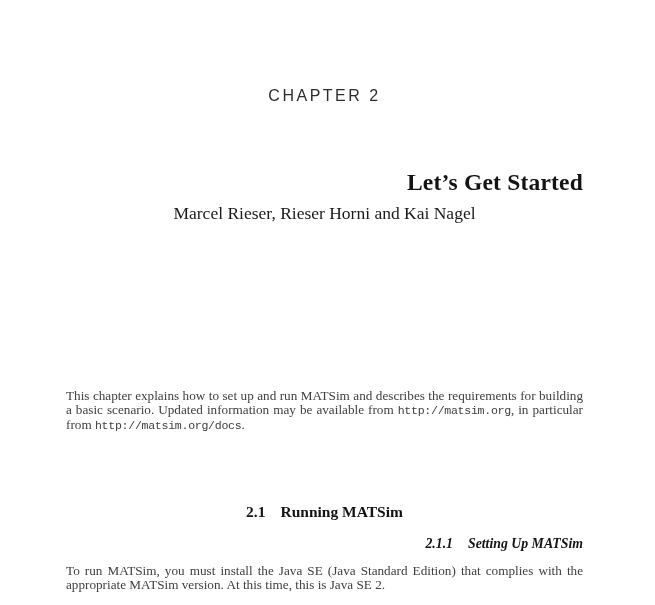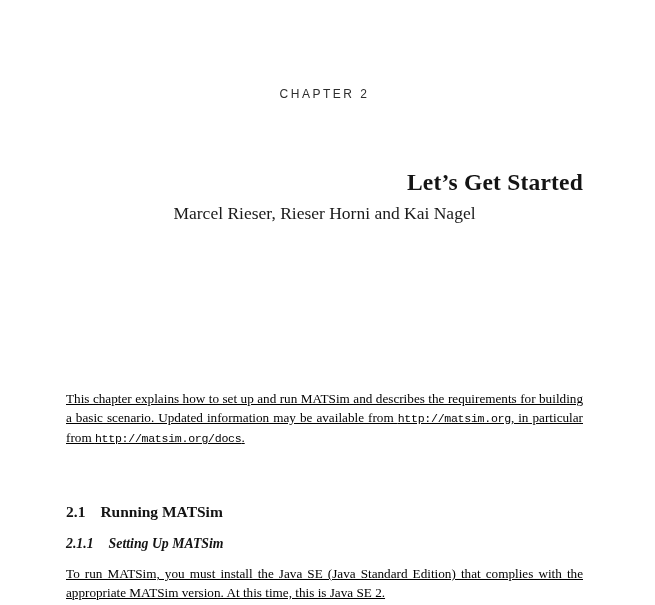--- a/index.html
+++ b/index.html
@@ -15,62 +15,62 @@
   }
   .block {
     position: absolute;
     left: 66px;
     width: 517px;
   }
   .chapter-label {
     top: 87px;
     text-align: center;
     font-family: "Liberation Sans", sans-serif;
-    font-size: 12px;
+    font-size: 16px;
     letter-spacing: 2.5px;
     color: #2d2d2d;
   }
   .title {
     top: 169px;
     text-align: right;
     font-size: 23.5px;
     font-weight: bold;
     letter-spacing: 0.2px;
     color: #141414;
   }
   .authors {
     top: 203px;
     text-align: center;
     font-size: 17.5px;
     color: #1a1a1a;
   }
   .bodytext {
     font-size: 13.2px;
-    line-height: 19px;
+    line-height: 14px;
     text-align: justify;
-    color: #000000;
-    text-decoration: underline;
+    color: #404040;
   }
   .intro { top: 389px; }
   .setup { top: 564px; }
   .para-indent { text-indent: 13px; }
   .mono {
     font-family: "Liberation Mono", monospace;
     font-size: 11.6px;
     letter-spacing: -0.3px;
   }
   .sec-heading {
     top: 503px;
+    text-align: center;
     font-size: 15.5px;
     font-weight: bold;
     color: #141414;
   }
   .subsec-heading {
     top: 536px;
-    text-align: left;
+    text-align: right;
     font-size: 13.8px;
     font-weight: bold;
     font-style: italic;
     color: #141414;
   }
   .heading-num { margin-right: 15px; }
 </style>
 </head>
 <body>
 

